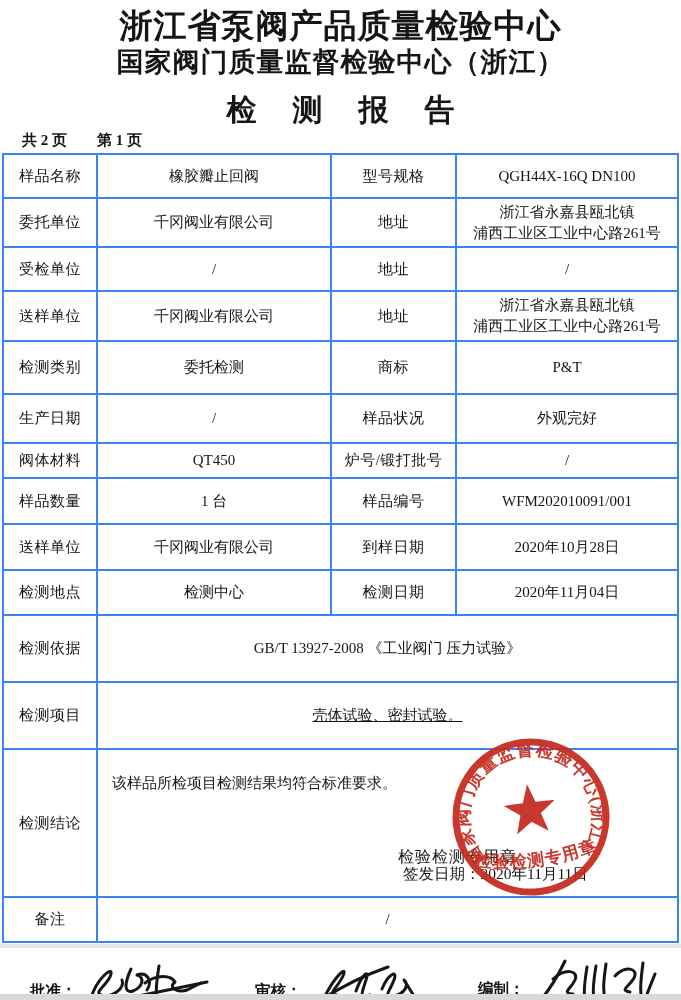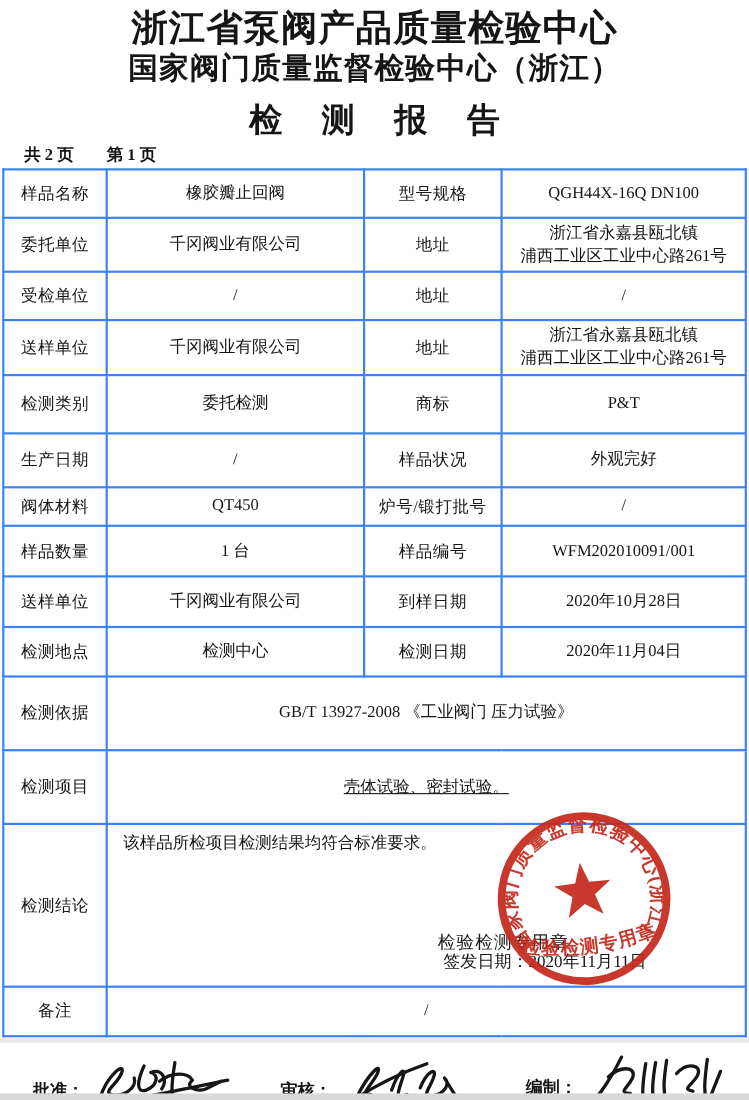--- a/index.html
+++ b/index.html
@@ -25,21 +25,21 @@
   .lab { letter-spacing:0.5px; }
   .val { white-space:pre-line; line-height:21px; }
   td.left-top { text-align:left; vertical-align:top; padding:12px 4px 4px 14px;text-decoration:underline; }
 
   tr.r0{height:44px} tr.r1{height:49px} tr.r2{height:44px} tr.r3{height:50px}
   tr.r4{height:53px} tr.r5{height:49px} tr.r6{height:35px} tr.r7{height:46px}
   tr.r8{height:46px} tr.r9{height:45px} tr.r10{height:67px} tr.r11{height:67px}
   tr.r12{height:148px} tr.r13{height:45px}
 
   td.concl { position:relative; text-align:left; vertical-align:top; padding:0; }
-  .concl-text { position:absolute; left:14px; top:7px; font-size:15px; z-index:2; }
+  .concl-text { position:absolute; left:14px; top:24px; font-size:15px; z-index:2; }
   .overprint { position:absolute; left:300px; top:97px; font-size:16px; color:#1b1b1b; z-index:1; letter-spacing:1px; }
   .issue { position:absolute; left:305px; top:114px; font-size:15.5px; z-index:2; }
   .stamp-wrap { position:absolute; left:344px; top:-22px; width:178px; height:178px; z-index:3; opacity:0.92; pointer-events:none; }
 
   .scan-band { width:681px; height:4px; background:#e6e6e6; margin-top:1px; }
   .edge-band { position:absolute; bottom:0; left:0; width:681px; height:6px; background:#d9d9d9; }
 
   .sign-row { position:relative; height:58px; margin-top:6px; font-size:15.5px; }
   .sig-group { position:absolute; display:flex; align-items:center; }
   .sig-group .sig-label { font-weight:600; }

